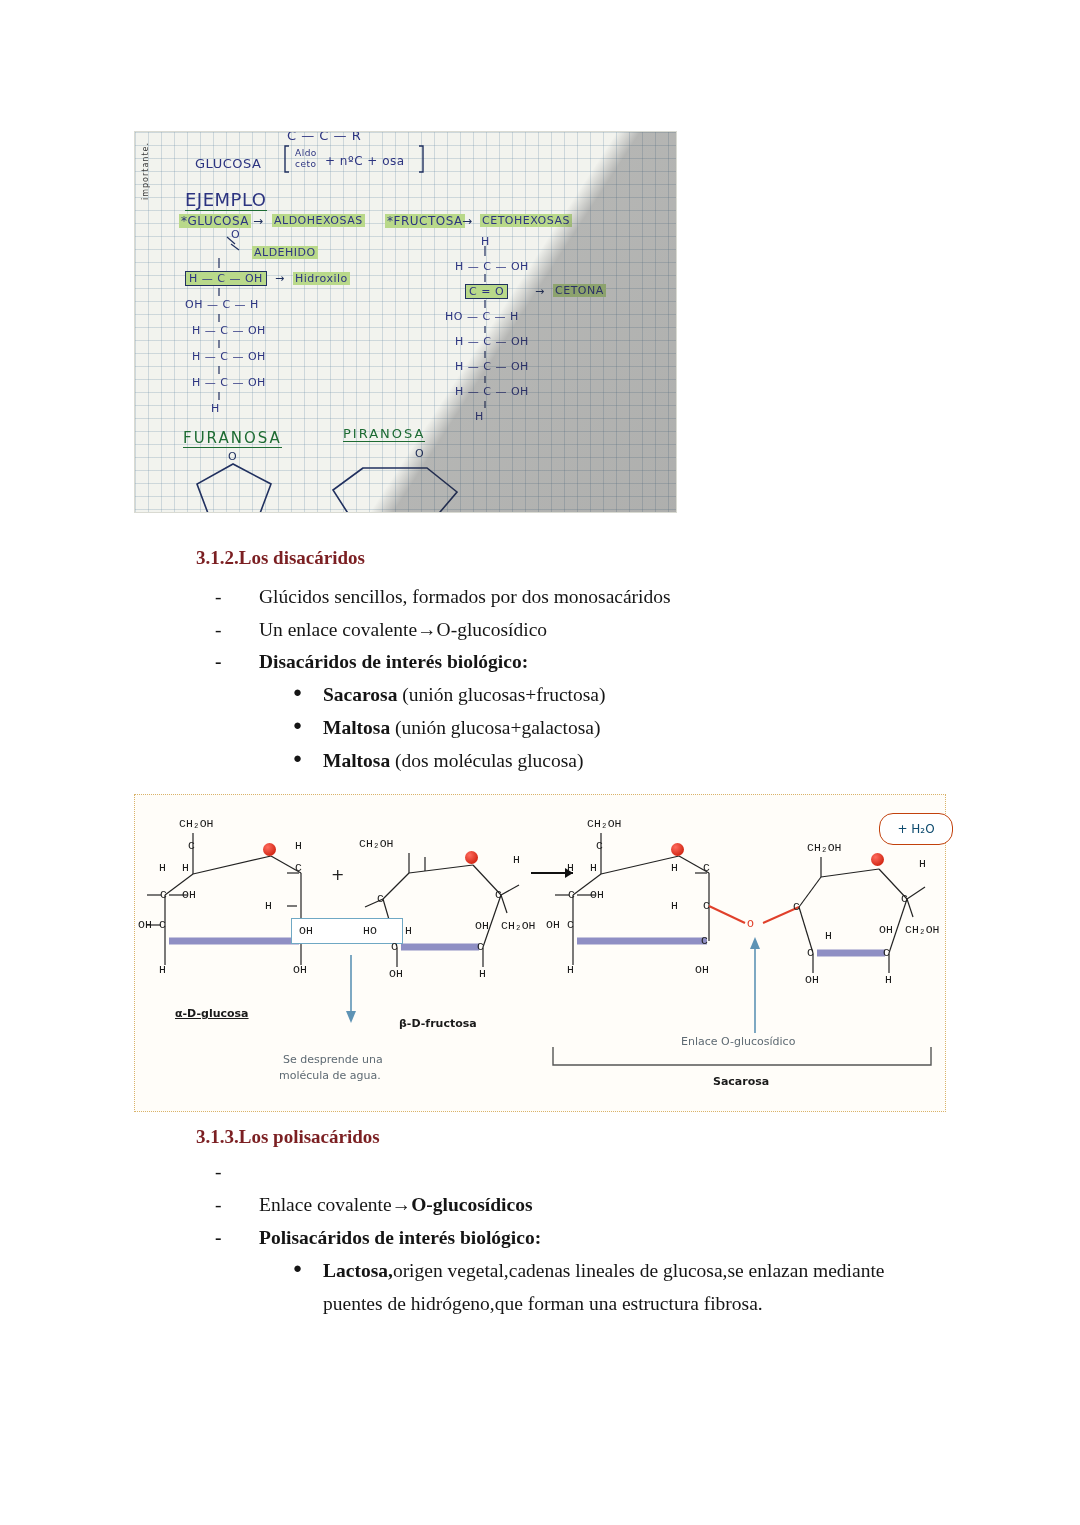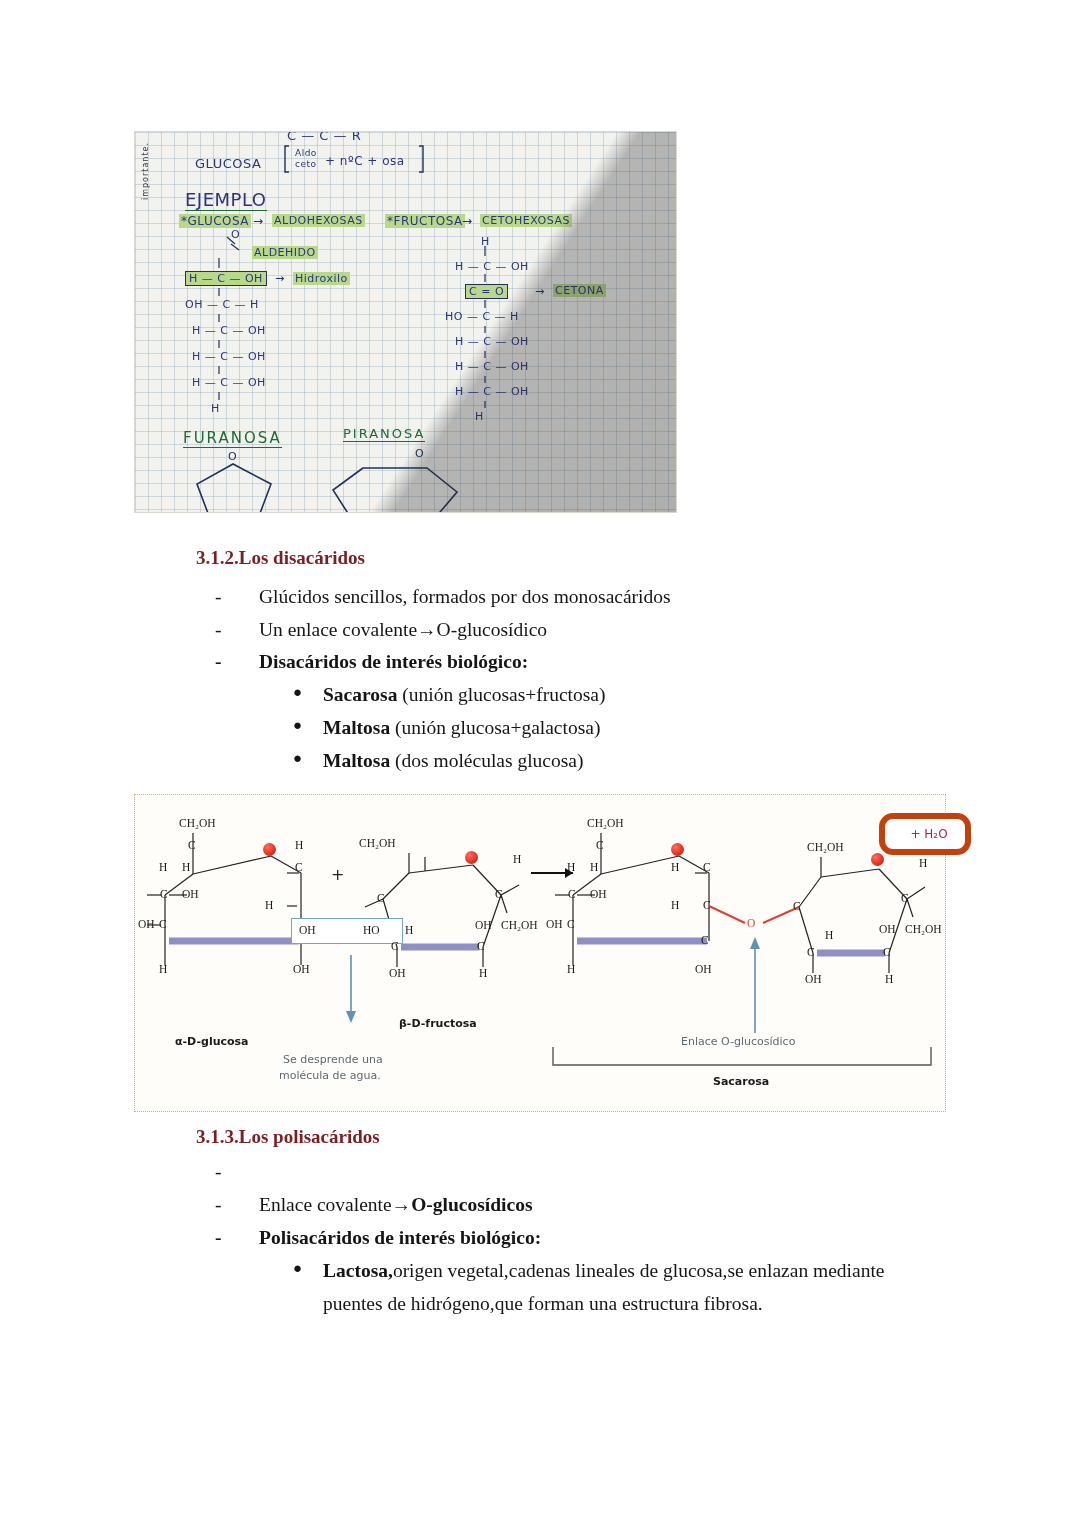--- a/index.html
+++ b/index.html
@@ -124,42 +124,41 @@
   .fig-label {
     position: absolute;
     font-family: "DejaVu Sans", sans-serif;
     font-size: 11px;
     color: #333;
   }
   .fig-label.bold { font-weight: bold; color: #1a1a1a; }
   .fig-label.grey { color: #5e6a73; }
   .fig-atom {
     position: absolute;
-    font-family: Liberation Serif, serif;
+    font-family: Liberation Mono, monospace;
     font-size: 11.5px;
     color: #1a1a1a;
   }
   .fig-box {
     position: absolute;
     border: 1px solid #6fa8c4;
     background: #fff;
     box-sizing: border-box;
   }
   .fig-pill {
     position: absolute;
-    border: 6px solid #c2410c;
+    border: 1px solid #c2410c;
     border-radius: 14px;
     background: #fff;
     font-family: "DejaVu Sans", sans-serif;
     font-size: 12px;
-    color: #be185d;
+    color: #0c4a6e;
     display: flex;
     align-items: center;
     justify-content: center;
-    padding-left: 8px;
   }
   .fig-dot {
     position: absolute;
     width: 13px; height: 13px;
     border-radius: 50%;
     background: radial-gradient(circle at 35% 32%, #ff6b5e, #d42a18 70%);
   }
   .fig-plus {
     position: absolute;
     font-family: "DejaVu Sans", sans-serif;
@@ -425,21 +424,21 @@
     <div class="fig-atom" style="left:672px; top:151px;">C</div>
     <div class="fig-atom" style="left:748px; top:151px;">C</div>
     <div class="fig-atom" style="left:670px; top:178px;">OH</div>
     <div class="fig-atom" style="left:750px; top:178px;">H</div>
     <div class="fig-atom" style="left:766px; top:97px;">C</div>
     <div class="fig-atom" style="left:784px; top:62px;">H</div>
     <div class="fig-atom" style="left:744px; top:128px;">OH</div>
     <div class="fig-atom" style="left:770px; top:128px;">CH₂OH</div>
     <div class="fig-dot" style="left:736px; top:58px;"></div>
 
-    <div class="fig-label bold" style="left:40px; top:240px;">α-D-glucosa</div>
+    <div class="fig-label bold" style="left:40px; top:212px;text-decoration:underline;">α-D-glucosa</div>
     <div class="fig-label bold" style="left:264px; top:222px;">β-D-fructosa</div>
     <div class="fig-label grey" style="left:148px; top:258px;">Se desprende una</div>
     <div class="fig-label grey" style="left:144px; top:274px;">molécula de agua.</div>
     <div class="fig-label grey" style="left:546px; top:240px;">Enlace O-glucosídico</div>
     <div class="fig-label bold" style="left:578px; top:280px;">Sacarosa</div>
 
     <div class="fig-pill" style="left:744px; top:18px; width:72px; height:30px;">+ H₂O</div>
   </div>
 
   <div class="heading" style="left:196px; top:1126px;">3.1.3.Los polisacáridos</div>

